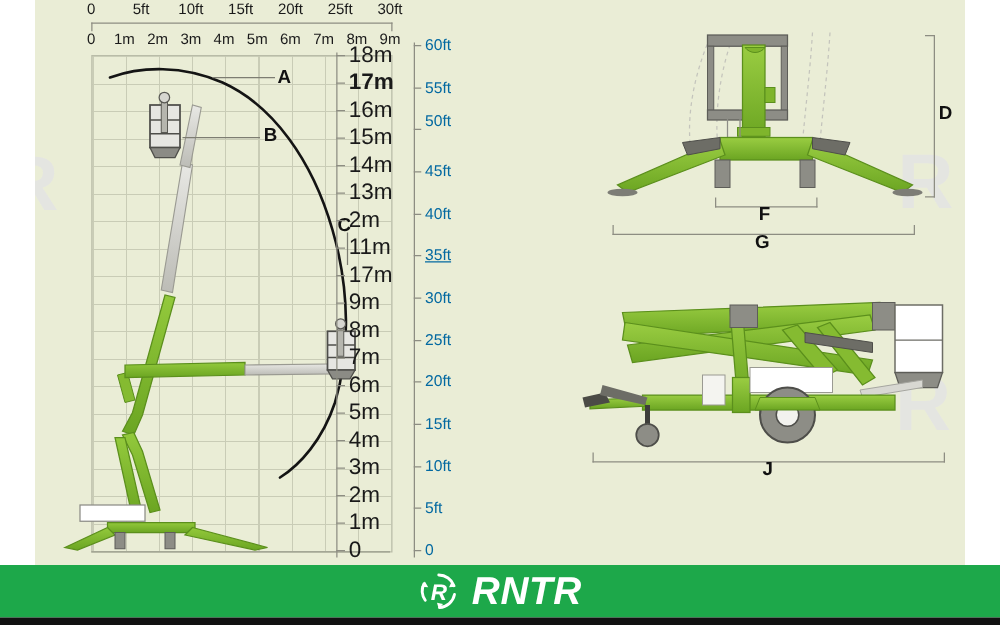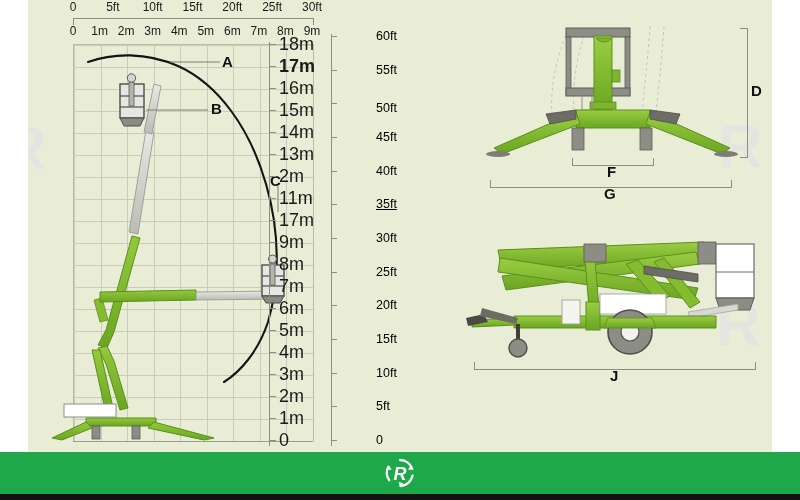--- a/index.html
+++ b/index.html
@@ -49,21 +49,21 @@
   
   #axis-m{position:absolute;left:241px;top:36px;width:45px;height:412px;}
   #axis-m .bar{position:absolute;left:0px;top:6px;width:1px;height:404px;background:#8d8d82;}
   #axis-m .t{position:absolute;left:0px;width:7px;height:1px;background:#8d8d82;}
   #axis-m .lb{position:absolute;left:10px;font-size:18px;color:#1a1a1a;transform:translateY(-50%);white-space:nowrap;}
 
   
   #axis-ft{position:absolute;left:303px;top:30px;width:45px;height:418px;}
   #axis-ft .bar{position:absolute;left:0px;top:4px;width:1px;height:412px;background:#8d8d82;}
   #axis-ft .t{position:absolute;left:0px;width:6px;height:1px;background:#8d8d82;}
-  #axis-ft .lb{position:absolute;left:9px;font-size:12.5px;color:#000000;transform:translateY(-50%);white-space:nowrap;margin-left:36px;}
+  #axis-ft .lb{position:absolute;left:9px;font-size:12.5px;color:#0369a1;transform:translateY(-50%);white-space:nowrap;}
 
   .calloutlabel{position:absolute;font-size:15px;font-weight:bold;color:#111;}
 
   
   #view-front{position:absolute;left:440px;top:18px;width:300px;height:180px;}
   #view-side{position:absolute;left:430px;top:228px;width:310px;height:160px;}
 
   .dimlabel{position:absolute;font-size:15px;font-weight:bold;color:#111;}
   .dimline-h{position:absolute;height:7px;border-left:1px solid #8d8d82;border-right:1px solid #8d8d82;border-bottom:1px solid #8d8d82;}
   .dimline-v{position:absolute;width:7px;border-top:1px solid #8d8d82;border-bottom:1px solid #8d8d82;border-right:1px solid #8d8d82;}
@@ -223,21 +223,21 @@
           <div class="t" style="top: 404px;"></div>
           <div class="lb" style="top: 404px;">0</div>
         </div>
       <div id="axis-ft">
           <div class="bar"></div>
           <div class="t" style="top: 6px;"></div>
           <div class="lb" style="top: 6px;">60ft</div>
           <div class="t" style="top: 39.6667px;"></div>
           <div class="lb" style="top: 39.6667px;">55ft</div>
           <div class="t" style="top: 73.3333px;"></div>
-          <div class="lb" style="top: 78px;">50ft</div>
+          <div class="lb" style="top: 67px;">50ft</div>
           <div class="t" style="top: 107px;"></div>
           <div class="lb" style="top: 107px;">45ft</div>
           <div class="t" style="top: 140.667px;"></div>
           <div class="lb" style="top: 140.667px;">40ft</div>
           <div class="t" style="top: 174.333px;"></div>
           <div class="lb" style="top: 174.333px; text-decoration: underline;">35ft</div>
           <div class="t" style="top: 208px;"></div>
           <div class="lb" style="top: 208px;">30ft</div>
           <div class="t" style="top: 241.667px;"></div>
           <div class="lb" style="top: 241.667px;">25ft</div>
@@ -355,16 +355,17 @@
         <svg width="34" height="34" viewBox="0 0 34 34">
           <path d="M17 4 A13 13 0 0 1 29.2 12.6" fill="none" stroke="#ffffff" stroke-width="2.3" stroke-linecap="round"></path>
           <path d="M27.6 8.8 L30.3 13.4 L25.2 13.8 Z" fill="#ffffff"></path>
           <path d="M29.6 19.6 A13 13 0 0 1 17.6 30" fill="none" stroke="#ffffff" stroke-width="2.3" stroke-linecap="round"></path>
           <path d="M20.4 27.2 L17.0 31.0 L15.6 26.1 Z" fill="#ffffff"></path>
           <path d="M6.2 24.2 A13 13 0 0 1 5.2 11.0" fill="none" stroke="#ffffff" stroke-width="2.3" stroke-linecap="round"></path>
           <path d="M2.9 13.4 L5.9 9.2 L8.6 13.7 Z" fill="#ffffff"></path>
           <text x="17" y="24" font-family="Liberation Sans, sans-serif" font-size="18" font-weight="bold" font-style="italic" fill="#ffffff" text-anchor="middle">R</text>
         </svg>
       </div>
+      <div id="logo-text">RNTR</div>
     </div>
   </div>
   <div id="footer-strip"></div>
 </div>
 
 </body></html>

